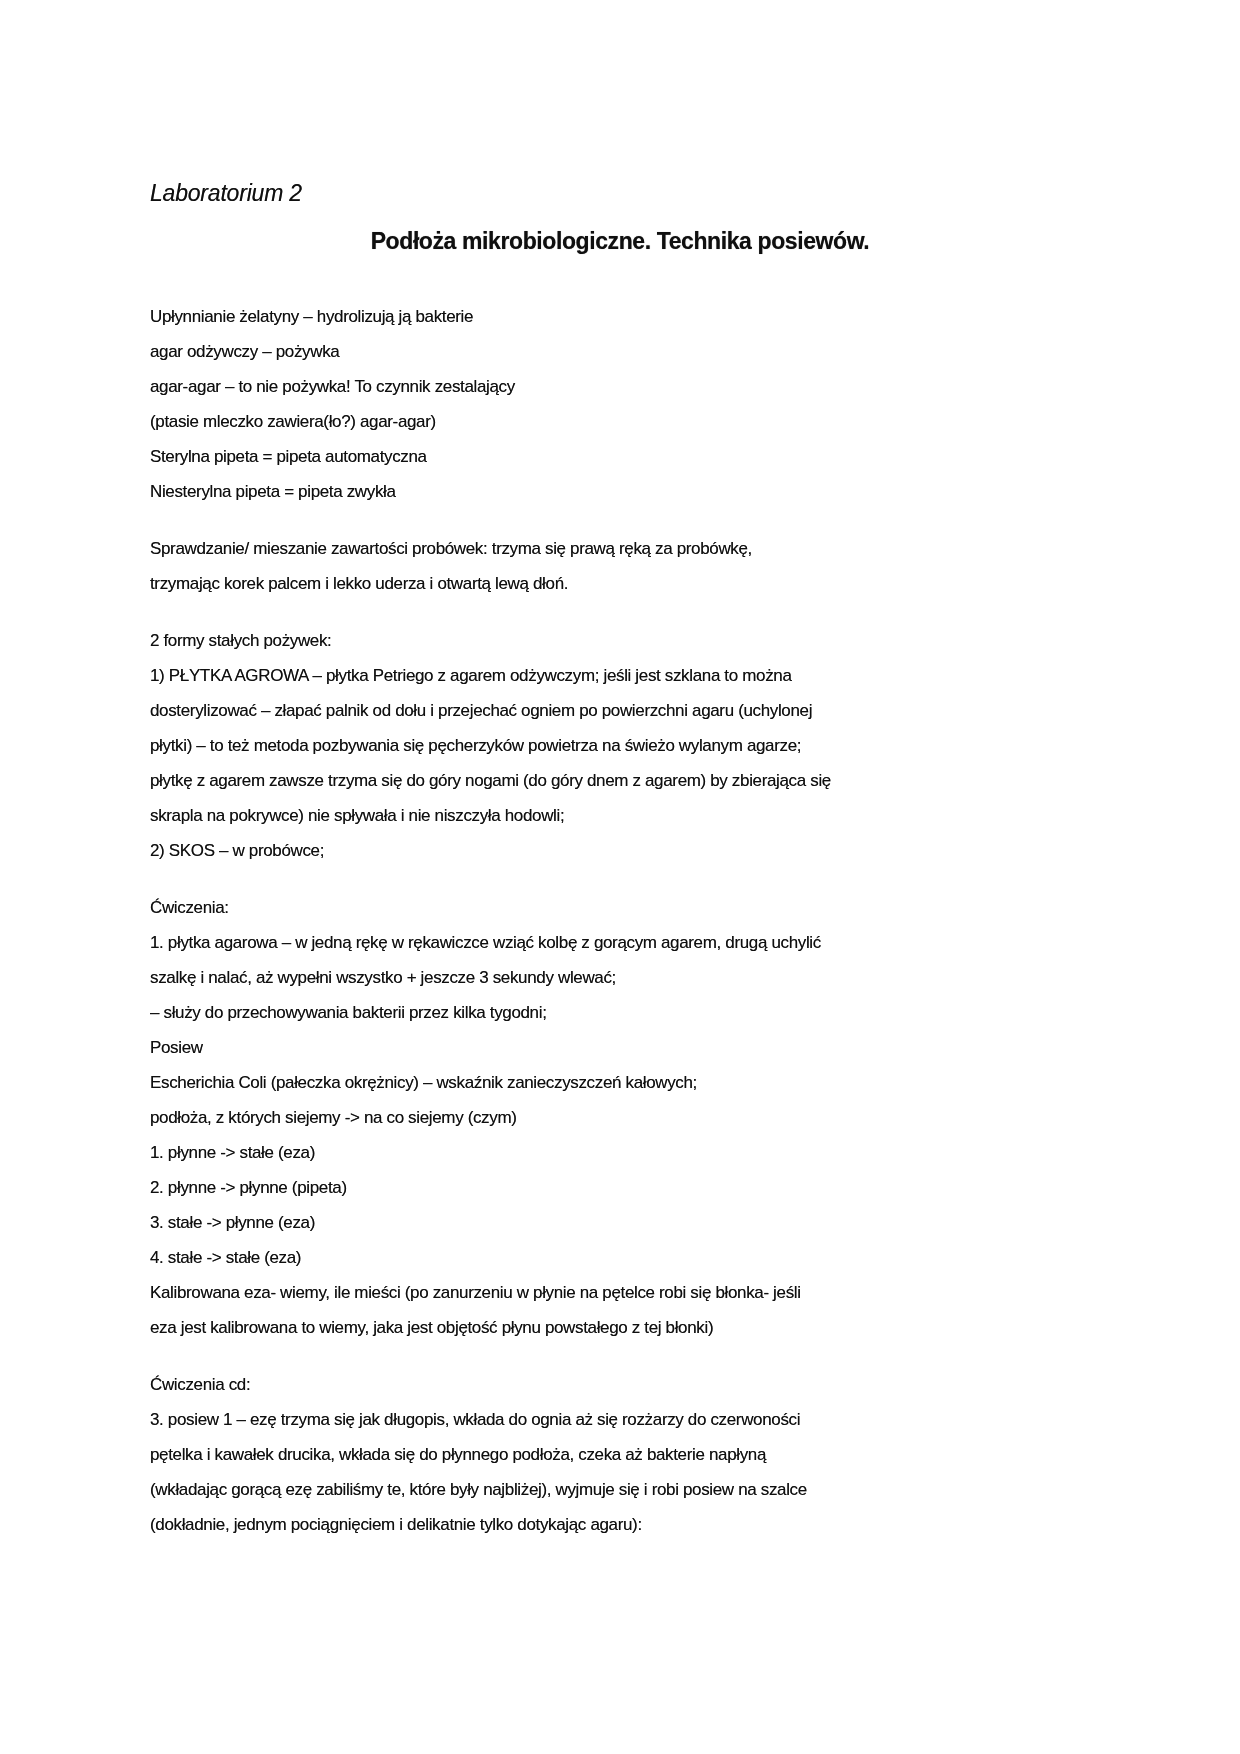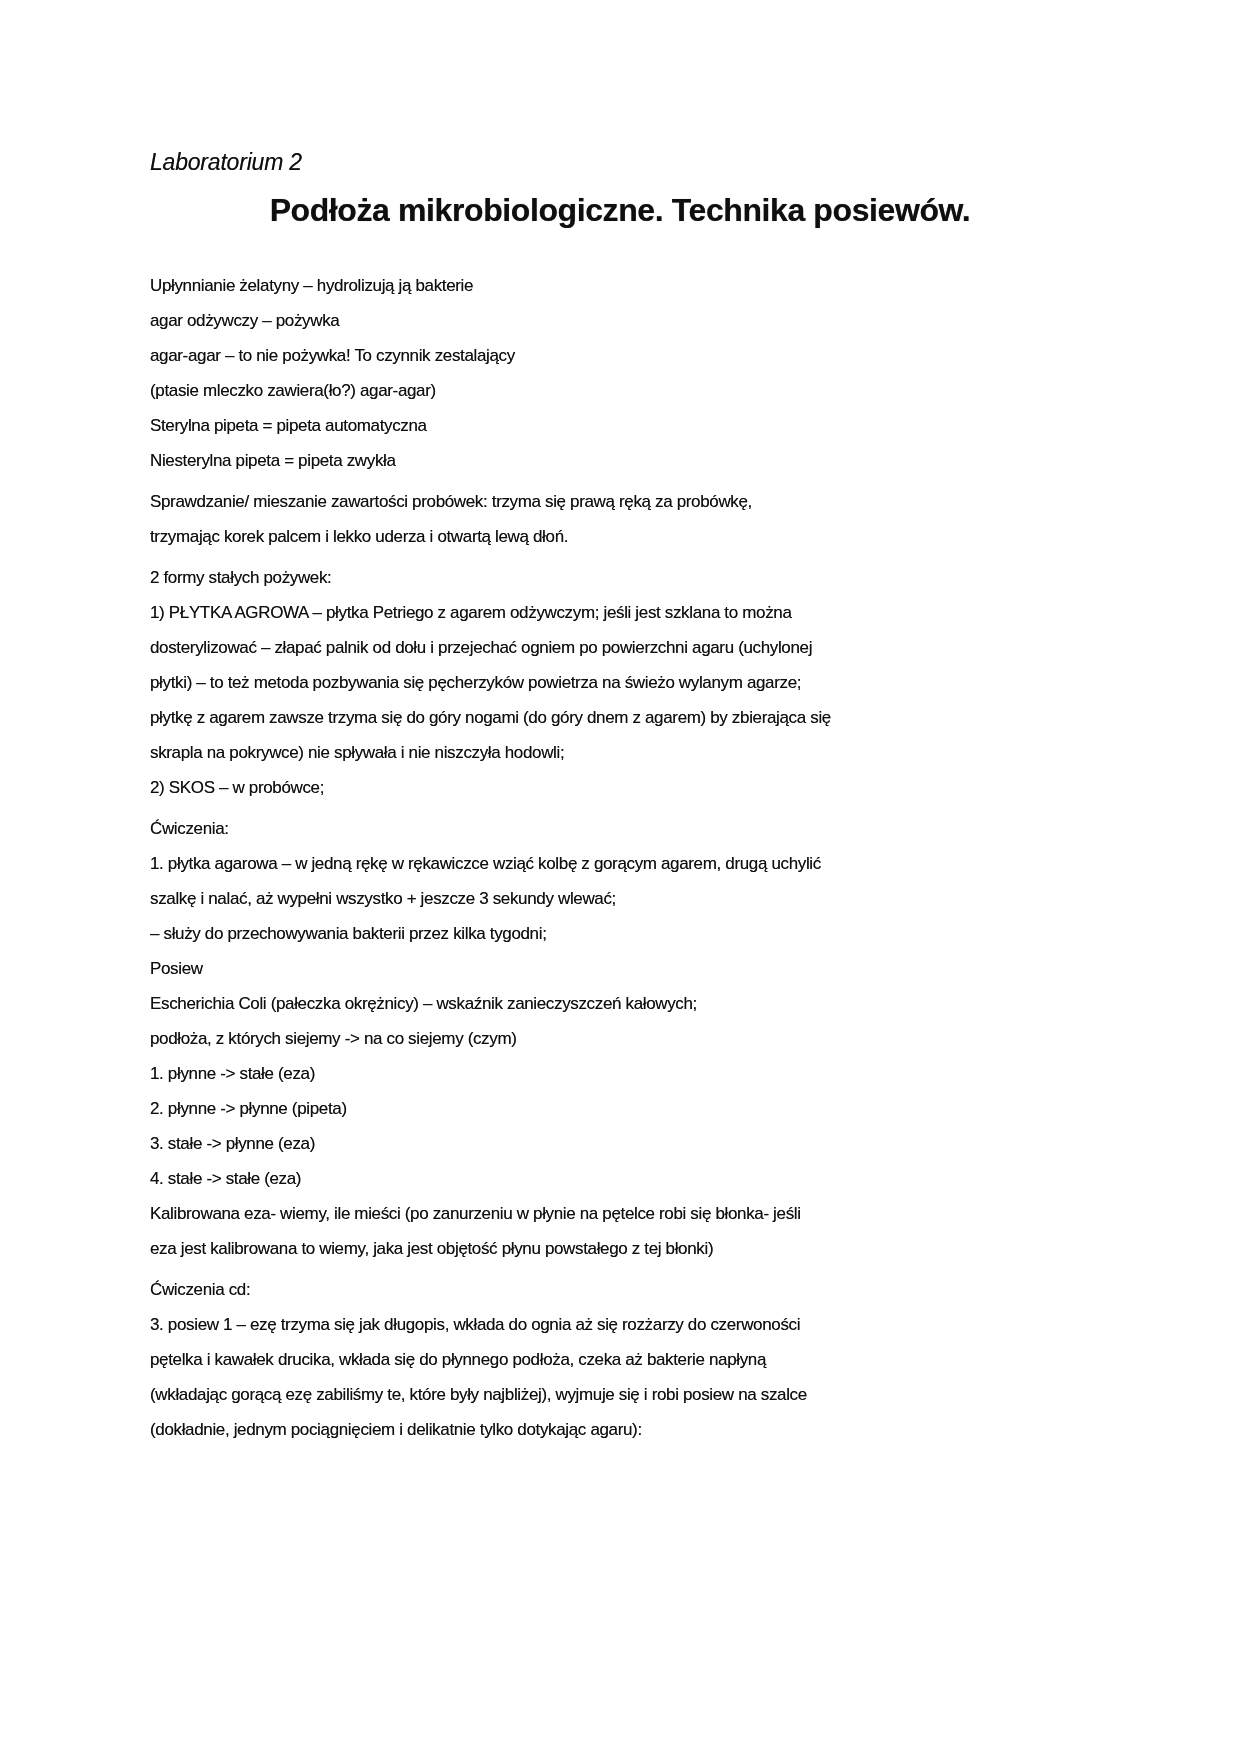--- a/index.html
+++ b/index.html
@@ -22,32 +22,33 @@
     left: 150px;
     top: 146px;
     width: 940px;
   }
   .doc-header {
     font-size: 23px;
     line-height: 32px;
     font-style: italic;
     letter-spacing: -0.2px;
     text-shadow: 0 0 0.6px rgba(0,0,0,0.55);
+    margin-top: 31px;
   }
   .doc-title {
     margin: 14px 0 0 0;
-    font-size: 32px;
+    font-size: 23px;
     line-height: 36px;
     font-weight: bold;
     text-align: center;
     letter-spacing: -0.4px;
     text-shadow: 0 0 0.7px rgba(0,0,0,0.6);
   }
   .para {
-    margin-top: 6px;
+    margin-top: 22px;
   }
   .para.first {
     margin-top: 40px;
   }
   .line {
     font-size: 17px;
     line-height: 35px;
     letter-spacing: -0.35px;
     white-space: nowrap;
     text-shadow: 0 0 0.6px rgba(0,0,0,0.55);

